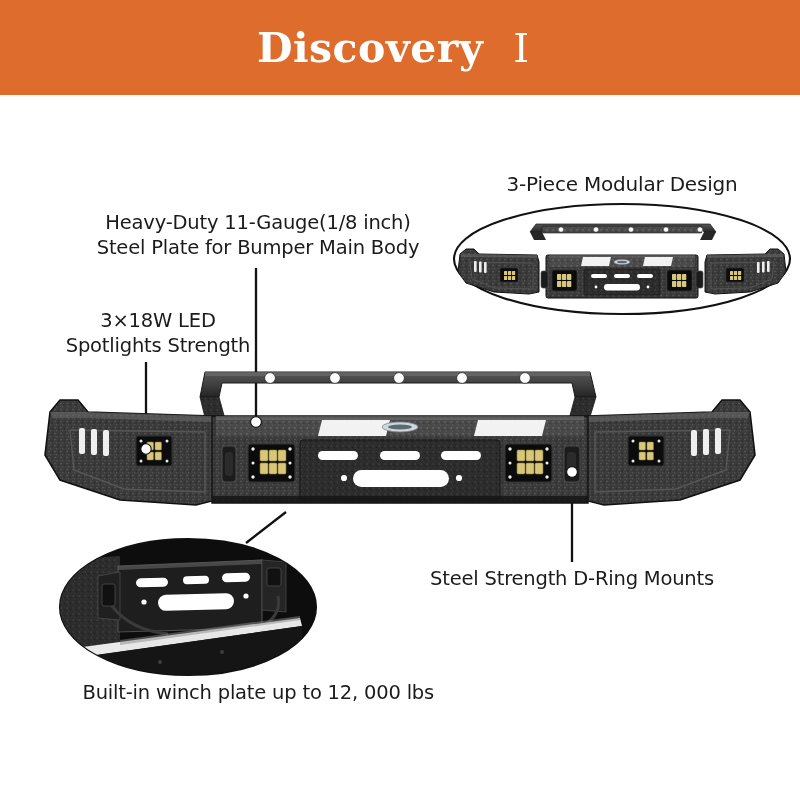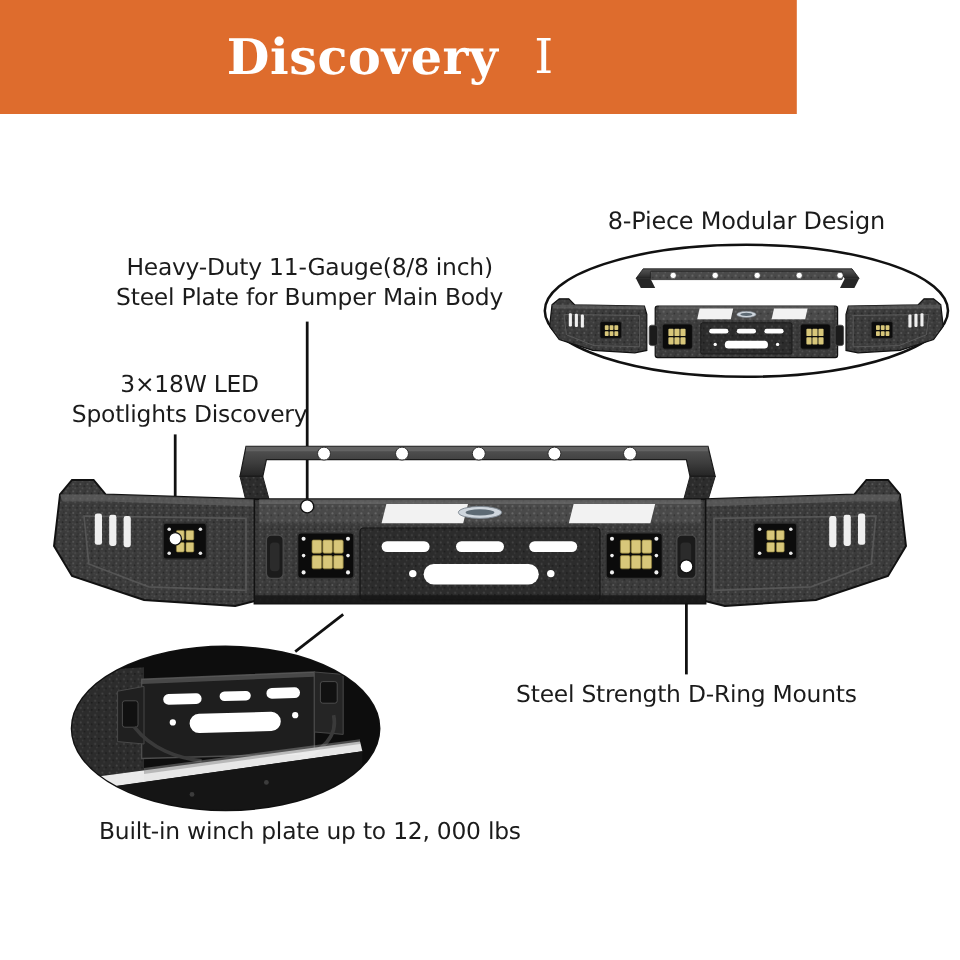--- a/index.html
+++ b/index.html
@@ -13,21 +13,21 @@
     position: relative;
     overflow: hidden;
     font-family: "DejaVu Sans", "Liberation Sans", sans-serif;
     color: #1a1a1a;
   }
 
   
   .banner {
     position: absolute;
     left: 0; top: 0;
-    width: 664px; height: 95px;
+    width: 800px; height: 95px;
     background: #DE6C2D;
     display: flex;
     align-items: center;
     justify-content: center;
     gap: 16px;
   }
   .banner-title {
     font-family: "DejaVu Serif", "Liberation Serif", serif;
     font-weight: bold;
     font-size: 41px;
@@ -413,31 +413,31 @@
       <path d="M120,640 L300,616 L300,620 L120,645 Z" fill="#8a8a8a" opacity="0.5"></path>
       <g fill="#3c3c3c">
         <circle cx="160" cy="662" r="2"></circle>
         <circle cx="222" cy="652" r="2"></circle>
       </g>
     </g>
   </g>
 </svg>
 
 <div class="anno" id="anno-steel">
-  <div>Heavy-Duty 11-Gauge(8/8 inch)</div>
+  <div>Heavy-Duty 11-Gauge(1/8 inch)</div>
   <div>Steel Plate for Bumper Main Body</div>
 </div>
 
 <div class="anno" id="anno-led">
   <div>3×18W LED</div>
-  <div>Spotlights Discovery</div>
+  <div>Spotlights Strength</div>
 </div>
 
 <div class="anno" id="anno-modular">
-  <div>8-Piece Modular Design</div>
+  <div>3-Piece Modular Design</div>
 </div>
 
 <div class="anno" id="anno-dring">
   <div>Steel Strength D-Ring Mounts</div>
 </div>
 
 <div class="anno" id="anno-winch">
   <div>Built-in winch plate up to 12, 000 lbs</div>
 </div>
 

